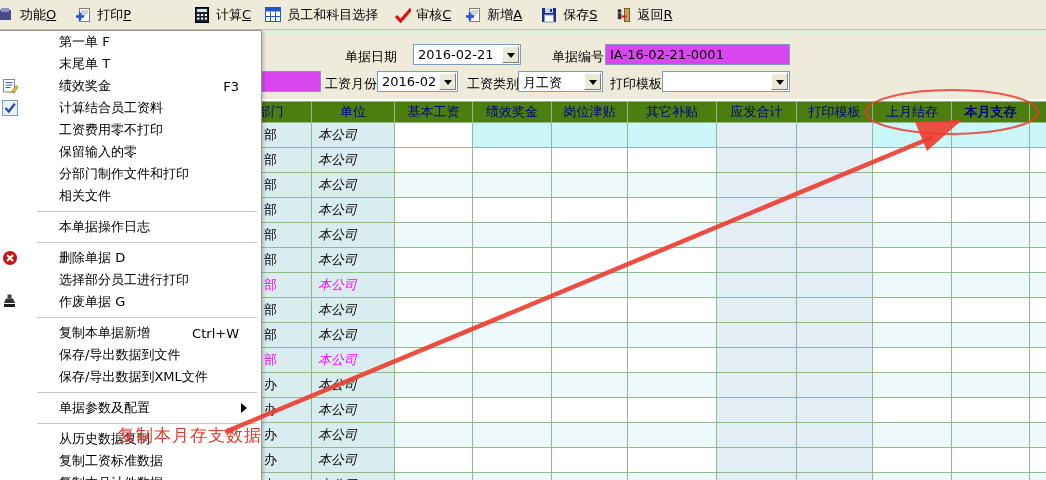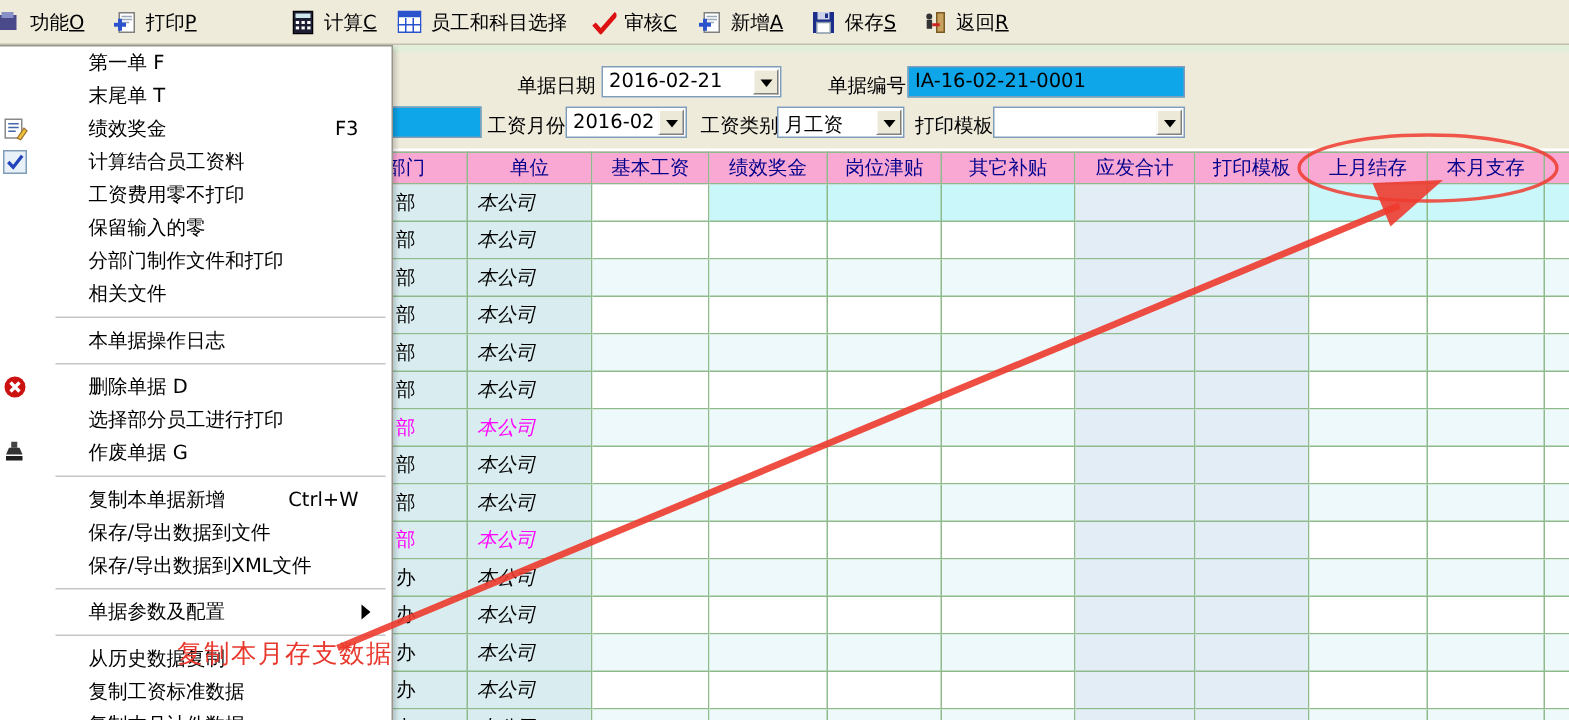--- a/index.html
+++ b/index.html
@@ -16,21 +16,21 @@
     display:flex;align-items:center;z-index:5;white-space:nowrap;
   }
   .tb-item{display:flex;align-items:center;gap:5px;cursor:default;padding:2px 2px;}
   .tb-item u{text-decoration:underline;}
   .tb-item.purple{color:#8b2d8b;}
   .tb-icon{display:inline-flex;width:18px;height:16px;align-items:center;justify-content:center;}
   .band-top{position:absolute;left:0;top:30px;right:0;height:5px;background:#e2eeda;z-index:1;}
   
   .flabel{position:absolute;z-index:2;font-size:13px;}
   .tinput{
-    position:absolute;z-index:2;background:#0ea5e9;border:1px solid #7f9db9;
+    position:absolute;z-index:2;background:#d946ef;border:1px solid #7f9db9;
     font-family:inherit;font-size:13px;padding:1px 4px;box-sizing:border-box;outline:none;
   }
   .combo{position:absolute;z-index:2;background:#fff;border:1px solid #7f9db9;height:21px;box-sizing:border-box;}
   .combo .val{position:absolute;left:4px;top:2px;font-size:13px;white-space:nowrap;}
   .combo .btn{
     position:absolute;right:1px;top:1px;bottom:1px;width:17px;background:#ece9d8;
     border:1px solid #fff;border-right-color:#808080;border-bottom-color:#808080;
     display:flex;align-items:center;justify-content:center;box-sizing:border-box;cursor:default;
   }
   .combo .btn::after{content:"";border:4px solid transparent;border-top:5px solid #000;margin-top:5px;}
@@ -38,21 +38,21 @@
   .grid{
     position:absolute;left:230px;top:99px;width:862px;z-index:1;
     background:#fff;padding-top:2px;
   }
   .trow{display:flex;height:25px;}
   .trow.hdr{height:22px;}
   .tcell{
     box-sizing:border-box;border-right:1px solid #8fbb8c;border-bottom:1px solid #8fbb8c;
     display:flex;align-items:center;overflow:hidden;white-space:nowrap;font-size:13px;
   }
-  .tcell.hd{justify-content:center;color:#00008b;background:#f9a8d4;border-top:1px solid #8fbb8c;}
+  .tcell.hd{justify-content:center;color:#00008b;background:#4d7c0f;border-top:1px solid #8fbb8c;}
   .tcell.c-center{justify-content:center;}
   .tcell.c-left{padding-left:6px;font-style:italic;}
   
   .menu{
     position:absolute;left:-6px;top:30px;width:268px;height:456px;z-index:10;
     background:#fff;border:1px solid #9a968c;box-shadow:2px 2px 3px rgba(0,0,0,0.18);
     box-sizing:border-box;
   }
   .mitem{position:relative;height:22px;display:flex;align-items:center;padding-left:64px;cursor:default;}
   .mitem .micon{position:absolute;left:7px;top:3px;width:17px;height:16px;}
@@ -158,21 +158,21 @@
           <path d="M6.5 9.5h5" stroke="#cc2222" stroke-width="2"></path>
         </svg>
       </span>
       <span>返回<u>R</u></span>
     </span>
   </div>
 <div class="band-top"></div>
 
 <input class="tinput" style="left: 236px; top: 71px; width: 85px; height: 21px;" value="">
 <span class="flabel" style="left:345px;top:48px;">单据日期</span>
-<div class="combo" style="left:401px;top:44px;width:120px;">
+<div class="combo" style="left:413px;top:44px;width:108px;">
   <span class="val">2016-02-21</span>
   <span class="btn"></span>
 </div>
 <span class="flabel" style="left:552px;top:48px;">单据编号</span>
 <input class="tinput" style="left: 605px; top: 44px; width: 185px; height: 21px;" value="IA-16-02-21-0001">
 <span class="flabel" style="left:325px;top:75px;">工资月份</span>
 <div class="combo" style="left:377px;top:71px;width:81px;">
   <span class="val">2016-02</span>
   <span class="btn"></span>
 </div>
@@ -191,21 +191,21 @@
     <div class="trow hdr">
       <div class="tcell hd" style="width: 82px; flex: 0 0 82px;">部门</div>
       <div class="tcell hd" style="width: 83px; flex: 0 0 83px;">单位</div>
       <div class="tcell hd" style="width: 78px; flex: 0 0 78px;">基本工资</div>
       <div class="tcell hd" style="width: 79px; flex: 0 0 79px;">绩效奖金</div>
       <div class="tcell hd" style="width: 76px; flex: 0 0 76px;">岗位津贴</div>
       <div class="tcell hd" style="width: 89px; flex: 0 0 89px;">其它补贴</div>
       <div class="tcell hd" style="width: 80px; flex: 0 0 80px;">应发合计</div>
       <div class="tcell hd" style="width: 76px; flex: 0 0 76px;">打印模板</div>
       <div class="tcell hd" style="width: 79px; flex: 0 0 79px;">上月结存</div>
-      <div class="tcell hd" style="width: 78px; flex: 0 0 78px;">本月支存</div>
+      <div class="tcell hd" style="width: 78px; flex: 0 0 78px; font-weight: bold;">本月支存</div>
       <div class="tcell hd" style="width: 62px; flex: 0 0 62px;"></div>
     </div>
     <div class="trow">
       <div class="tcell c-center" style="width: 82px; flex: 0 0 82px; background: rgb(217, 237, 240);">部</div>
       <div class="tcell c-left" style="width: 83px; flex: 0 0 83px; background: rgb(217, 237, 240);">本公司</div>
       <div class="tcell" style="width: 78px; flex: 0 0 78px; background: rgb(255, 255, 255);"></div>
       <div class="tcell" style="width: 79px; flex: 0 0 79px; background: rgb(201, 247, 250);"></div>
       <div class="tcell" style="width: 76px; flex: 0 0 76px; background: rgb(201, 247, 250);"></div>
       <div class="tcell" style="width: 89px; flex: 0 0 89px; background: rgb(201, 247, 250);"></div>
       <div class="tcell" style="width: 80px; flex: 0 0 80px; background: rgb(226, 237, 246);"></div>

